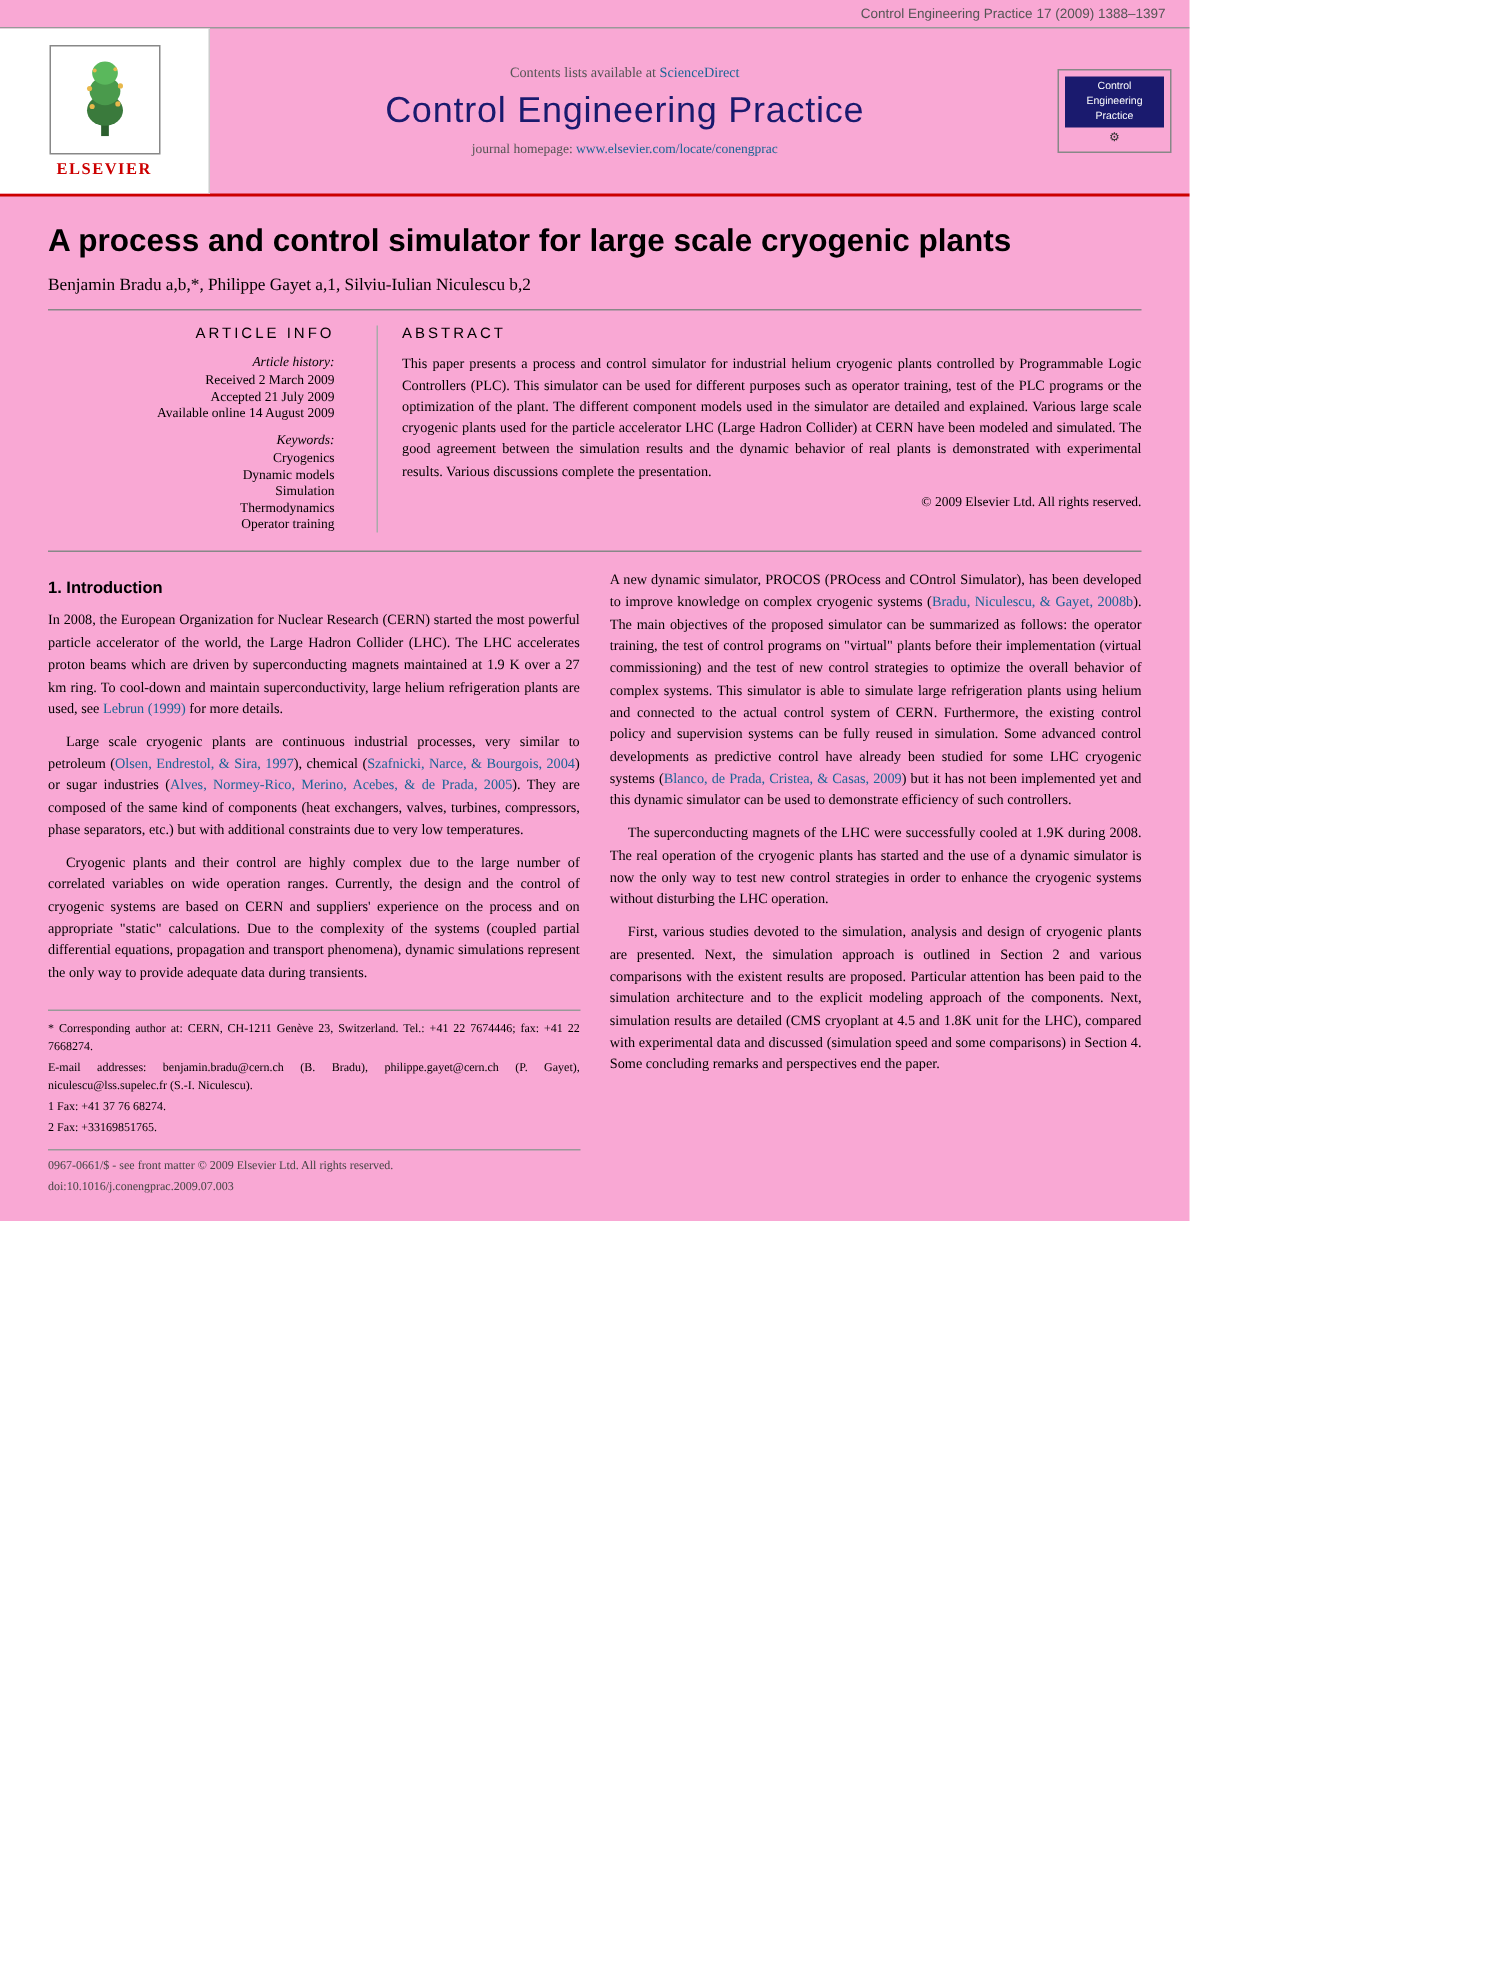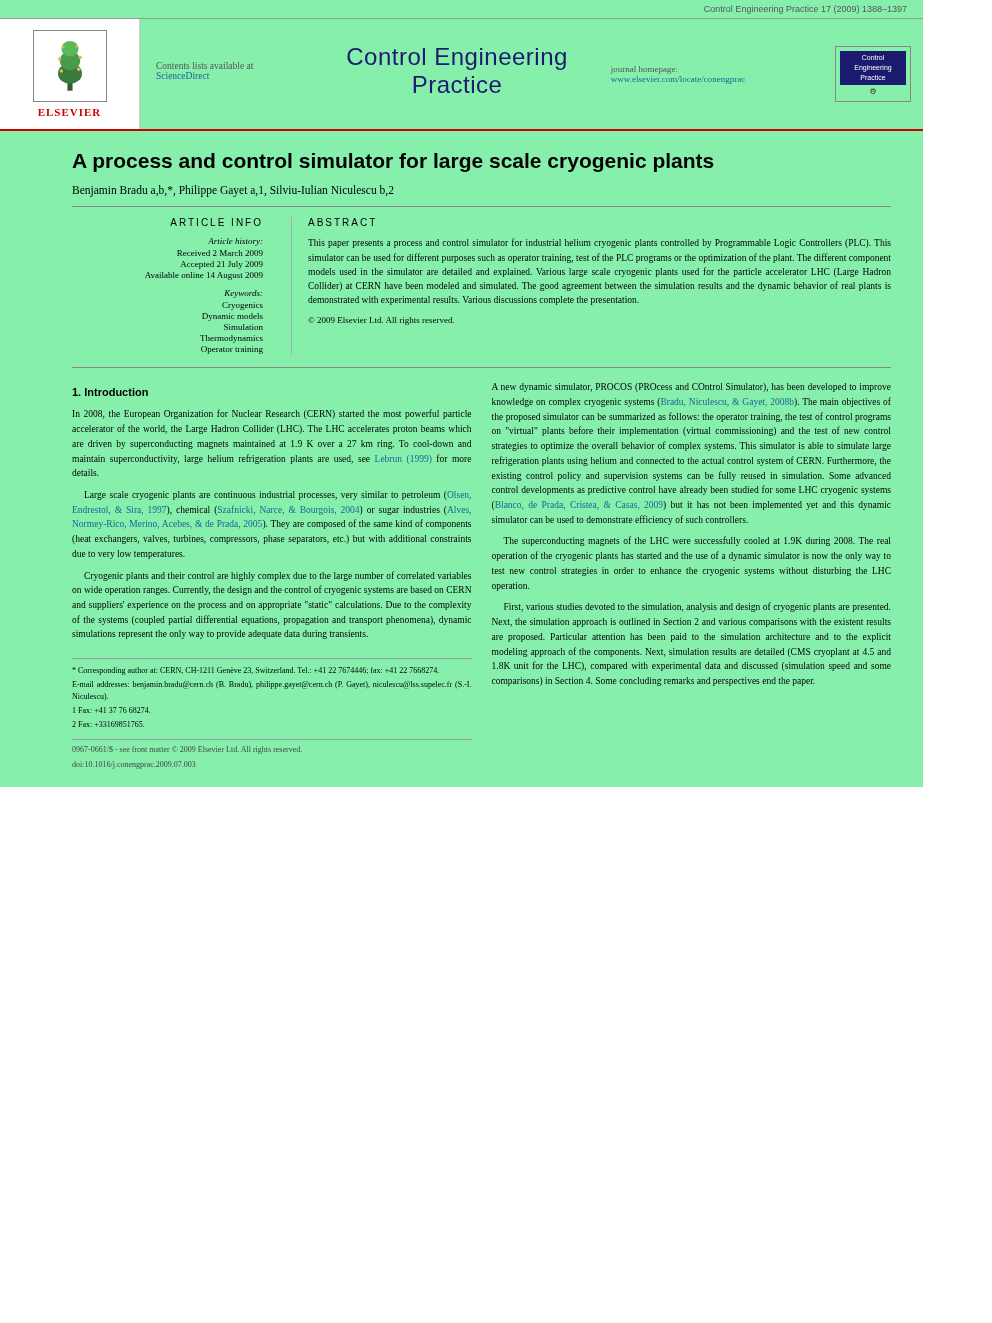--- a/index.html
+++ b/index.html
@@ -4,22 +4,22 @@
   <style>
     * { box-sizing: border-box; margin: 0; padding: 0; }
     body {
       background: #fff;
       font-family: 'Times New Roman', Times, serif;
       font-size: 10px;
       color: #000;
       width: 992px;
     }
     .page {
-      width: 923px;
-      background: #86efac;
+      width: 793px;
+      background: #f9a8d4;
       padding: 0;
     }
     
     .journal-header {
       border-bottom: 1px solid #999;
       padding: 4px 16px 4px 16px;
       display: flex;
       justify-content: space-between;
       align-items: center;
     }
@@ -54,20 +54,21 @@
     .elsevier-text {
       font-size: 11px;
       font-weight: bold;
       color: #c00;
       letter-spacing: 1px;
       text-transform: uppercase;
     }
     .journal-center {
       flex: 1;
       display: flex;
+      flex-direction: column;
       align-items: center;
       justify-content: center;
       padding: 8px 16px;
     }
     .science-direct-link {
       font-size: 9.5px;
       color: #555;
       margin-bottom: 6px;
     }
     .science-direct-link a {
@@ -103,21 +104,20 @@
       padding: 4px;
       font-size: 7px;
       text-align: center;
       color: #1a1a6e;
       line-height: 1.3;
       width: 76px;
     }
     
     .article-content {
       padding: 16px 32px 16px 32px;
-      margin-left: 40px;
     }
     .article-title {
       font-size: 21px;
       font-weight: bold;
       color: #000;
       margin-bottom: 10px;
       line-height: 1.3;
       font-family: Arial, sans-serif;
     }
     .authors {
@@ -186,21 +186,21 @@
     .abstract-text {
       font-size: 9.5px;
       line-height: 1.5;
       text-align: justify;
     }
     .abstract-text p {
       margin-bottom: 6px;
     }
     .copyright {
       font-size: 9px;
-      text-align: left;
+      text-align: right;
       margin-top: 4px;
     }
     
     .body-columns {
       display: flex;
       gap: 20px;
       margin-top: 12px;
     }
     .body-col {
       flex: 1;

